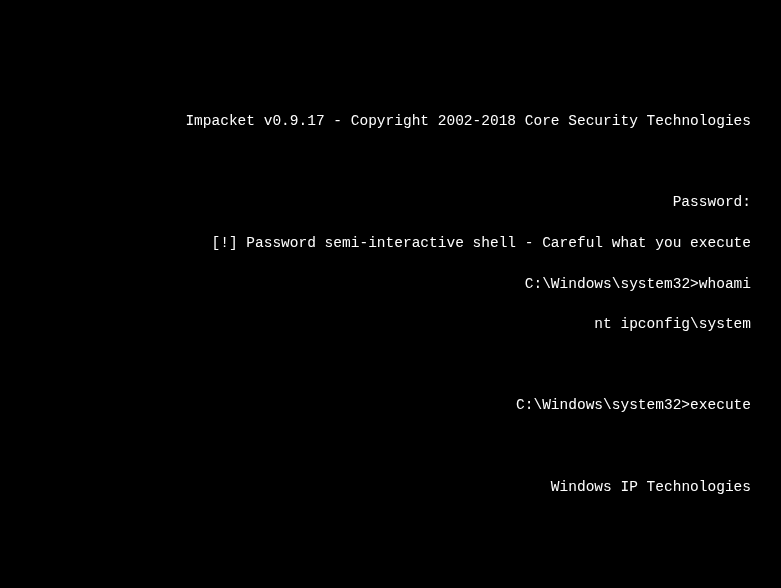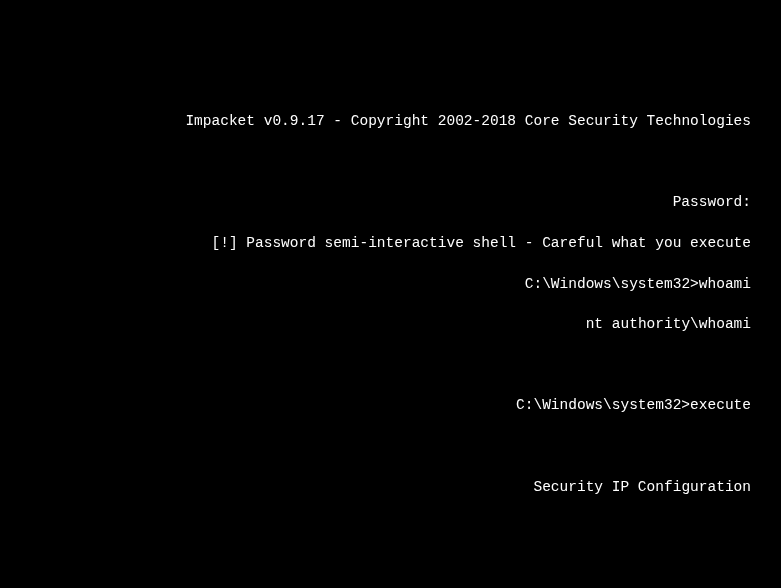--- a/index.html
+++ b/index.html
@@ -30,25 +30,25 @@
 </head>
 <body>
 
 
 
 <span class="terminal-line">Impacket v0.9.17 - Copyright 2002-2018 Core Security Technologies</span>
 <div class="blank"></div>
 <span class="terminal-line">Password:</span>
 <span class="terminal-line">[!] Password semi-interactive shell - Careful what you execute</span>
 <span class="terminal-line"><span>C:\Windows\system32&gt;</span><span>whoami</span></span>
-<span class="terminal-line">nt authority\whoami</span>
+<span class="terminal-line">nt ipconfig\system</span>
 <div class="blank"></div>
 <span class="terminal-line"><span>C:\Windows\system32&gt;</span><span>execute</span></span>
 <div class="blank"></div>
-<span class="terminal-line">Security IP Configuration</span>
+<span class="terminal-line">Windows IP Technologies</span>
 <div class="blank"></div>
 <div class="blank"></div>
 
 
 
 
 
 
 
 

